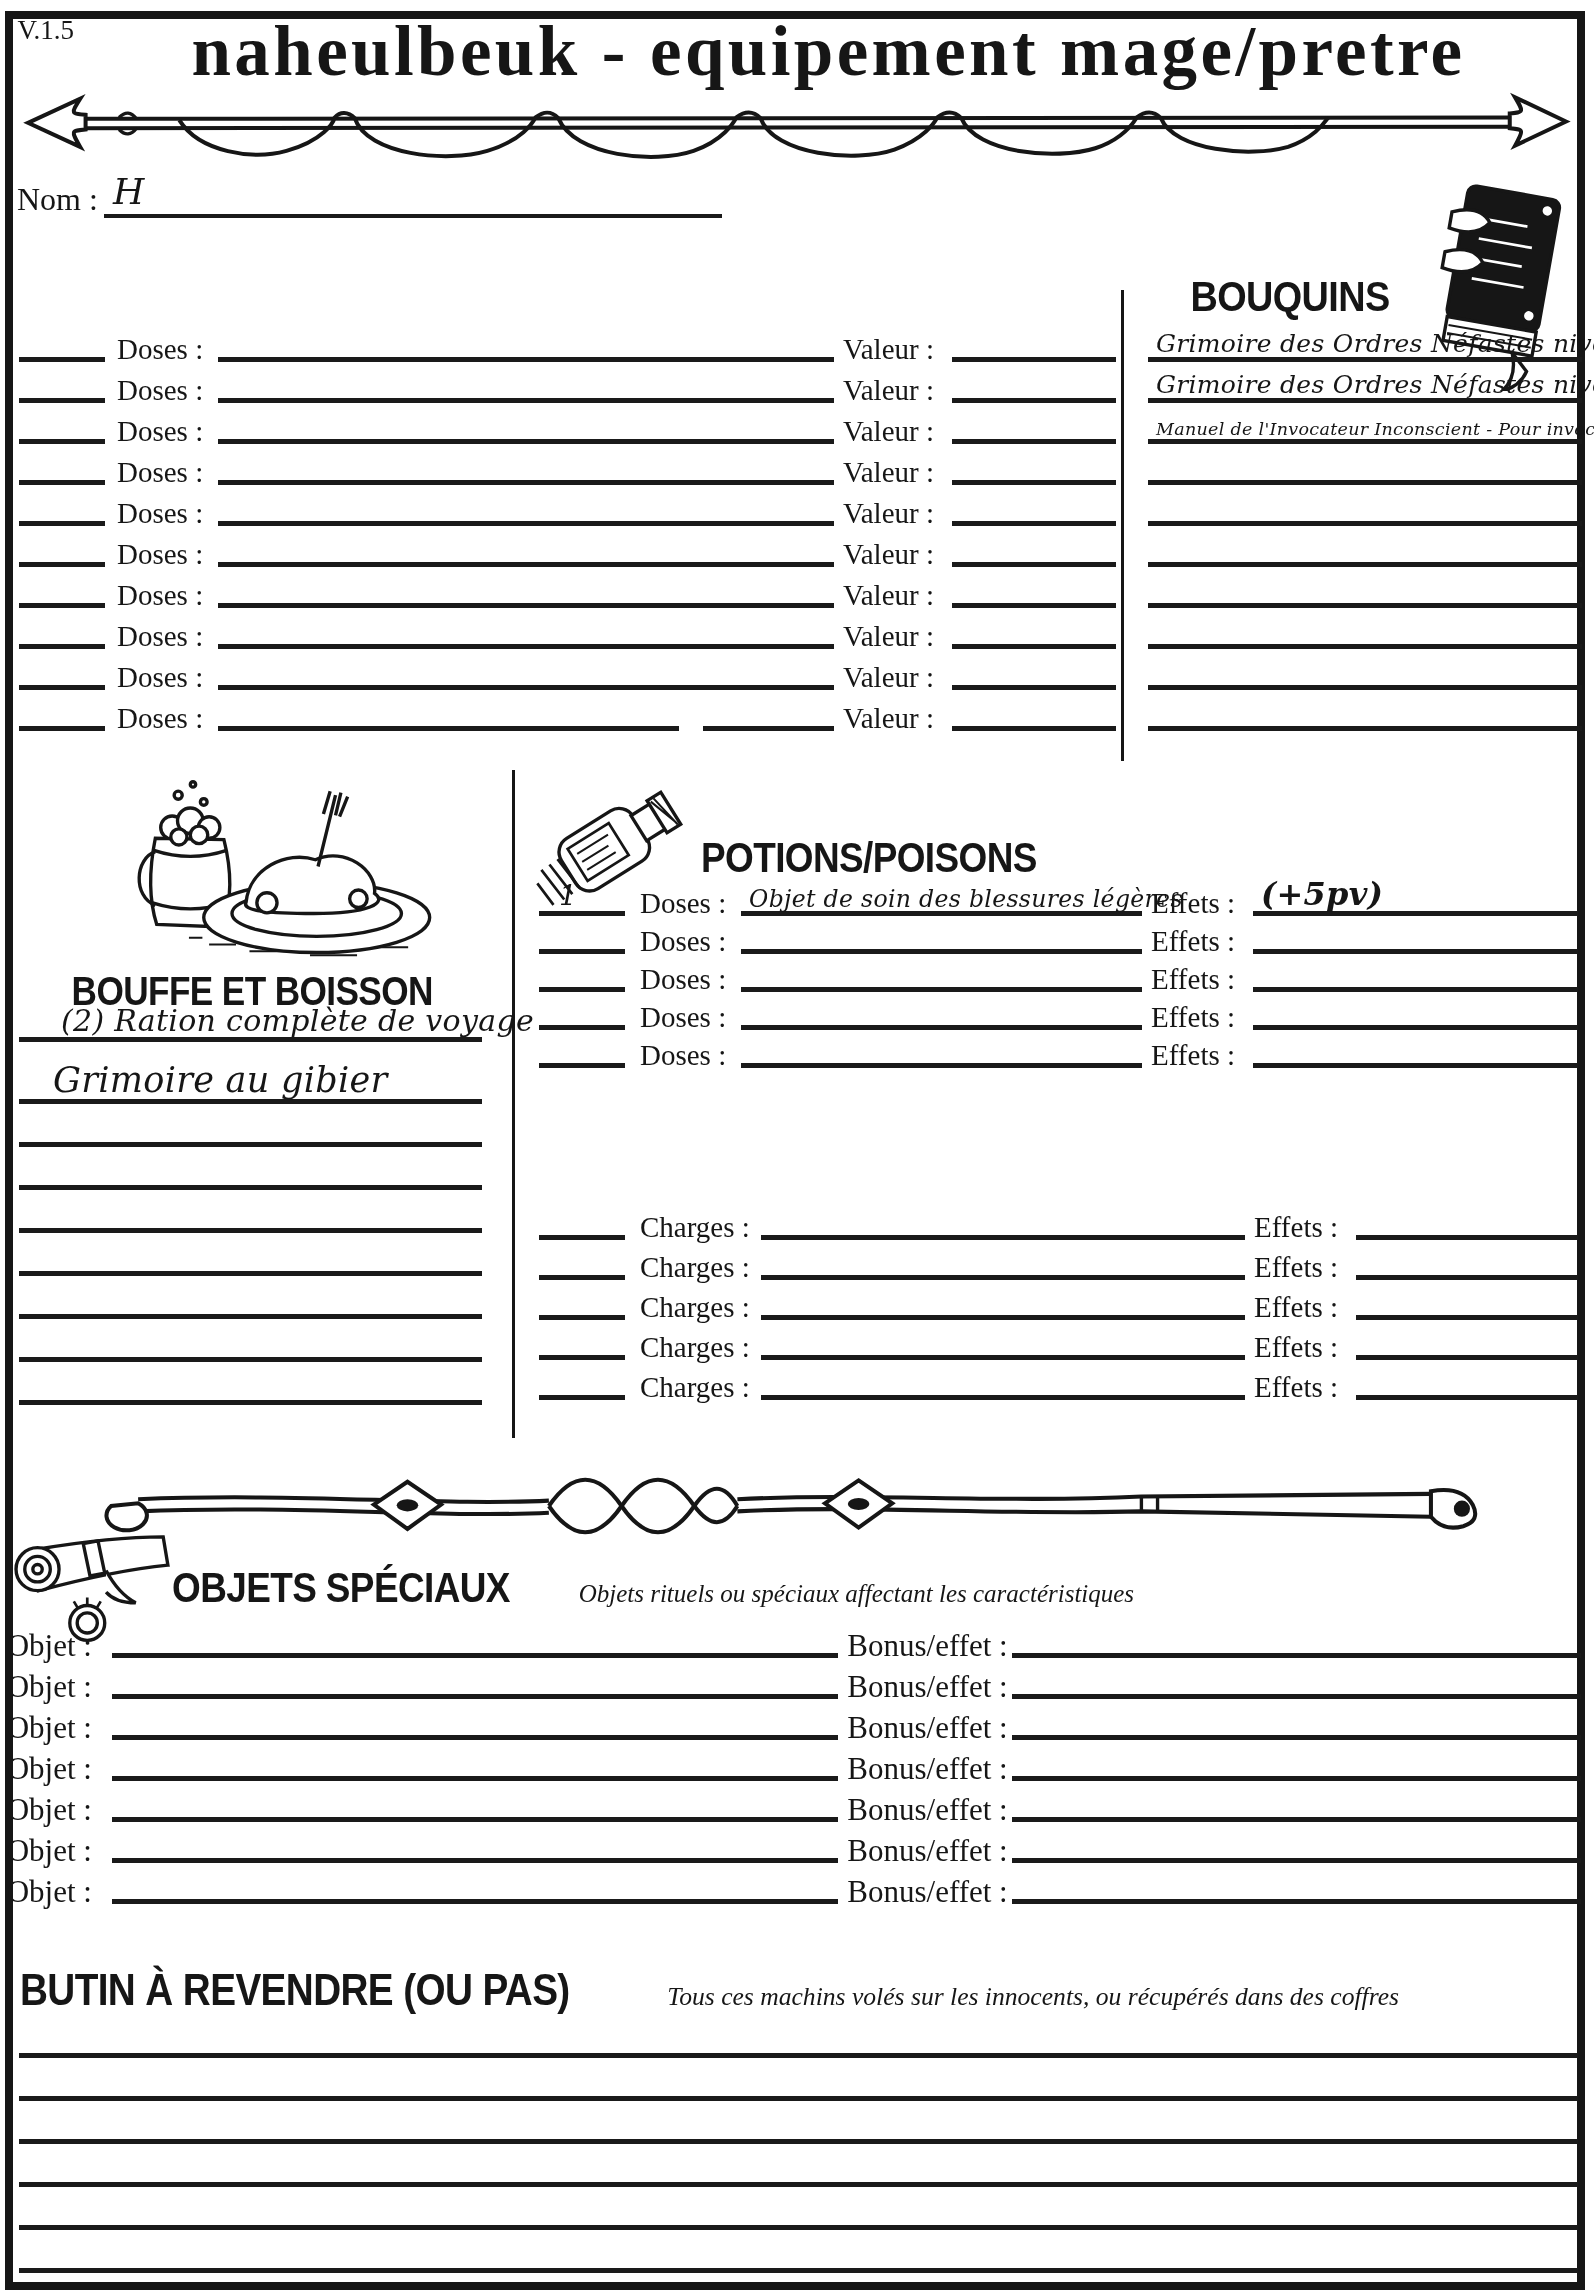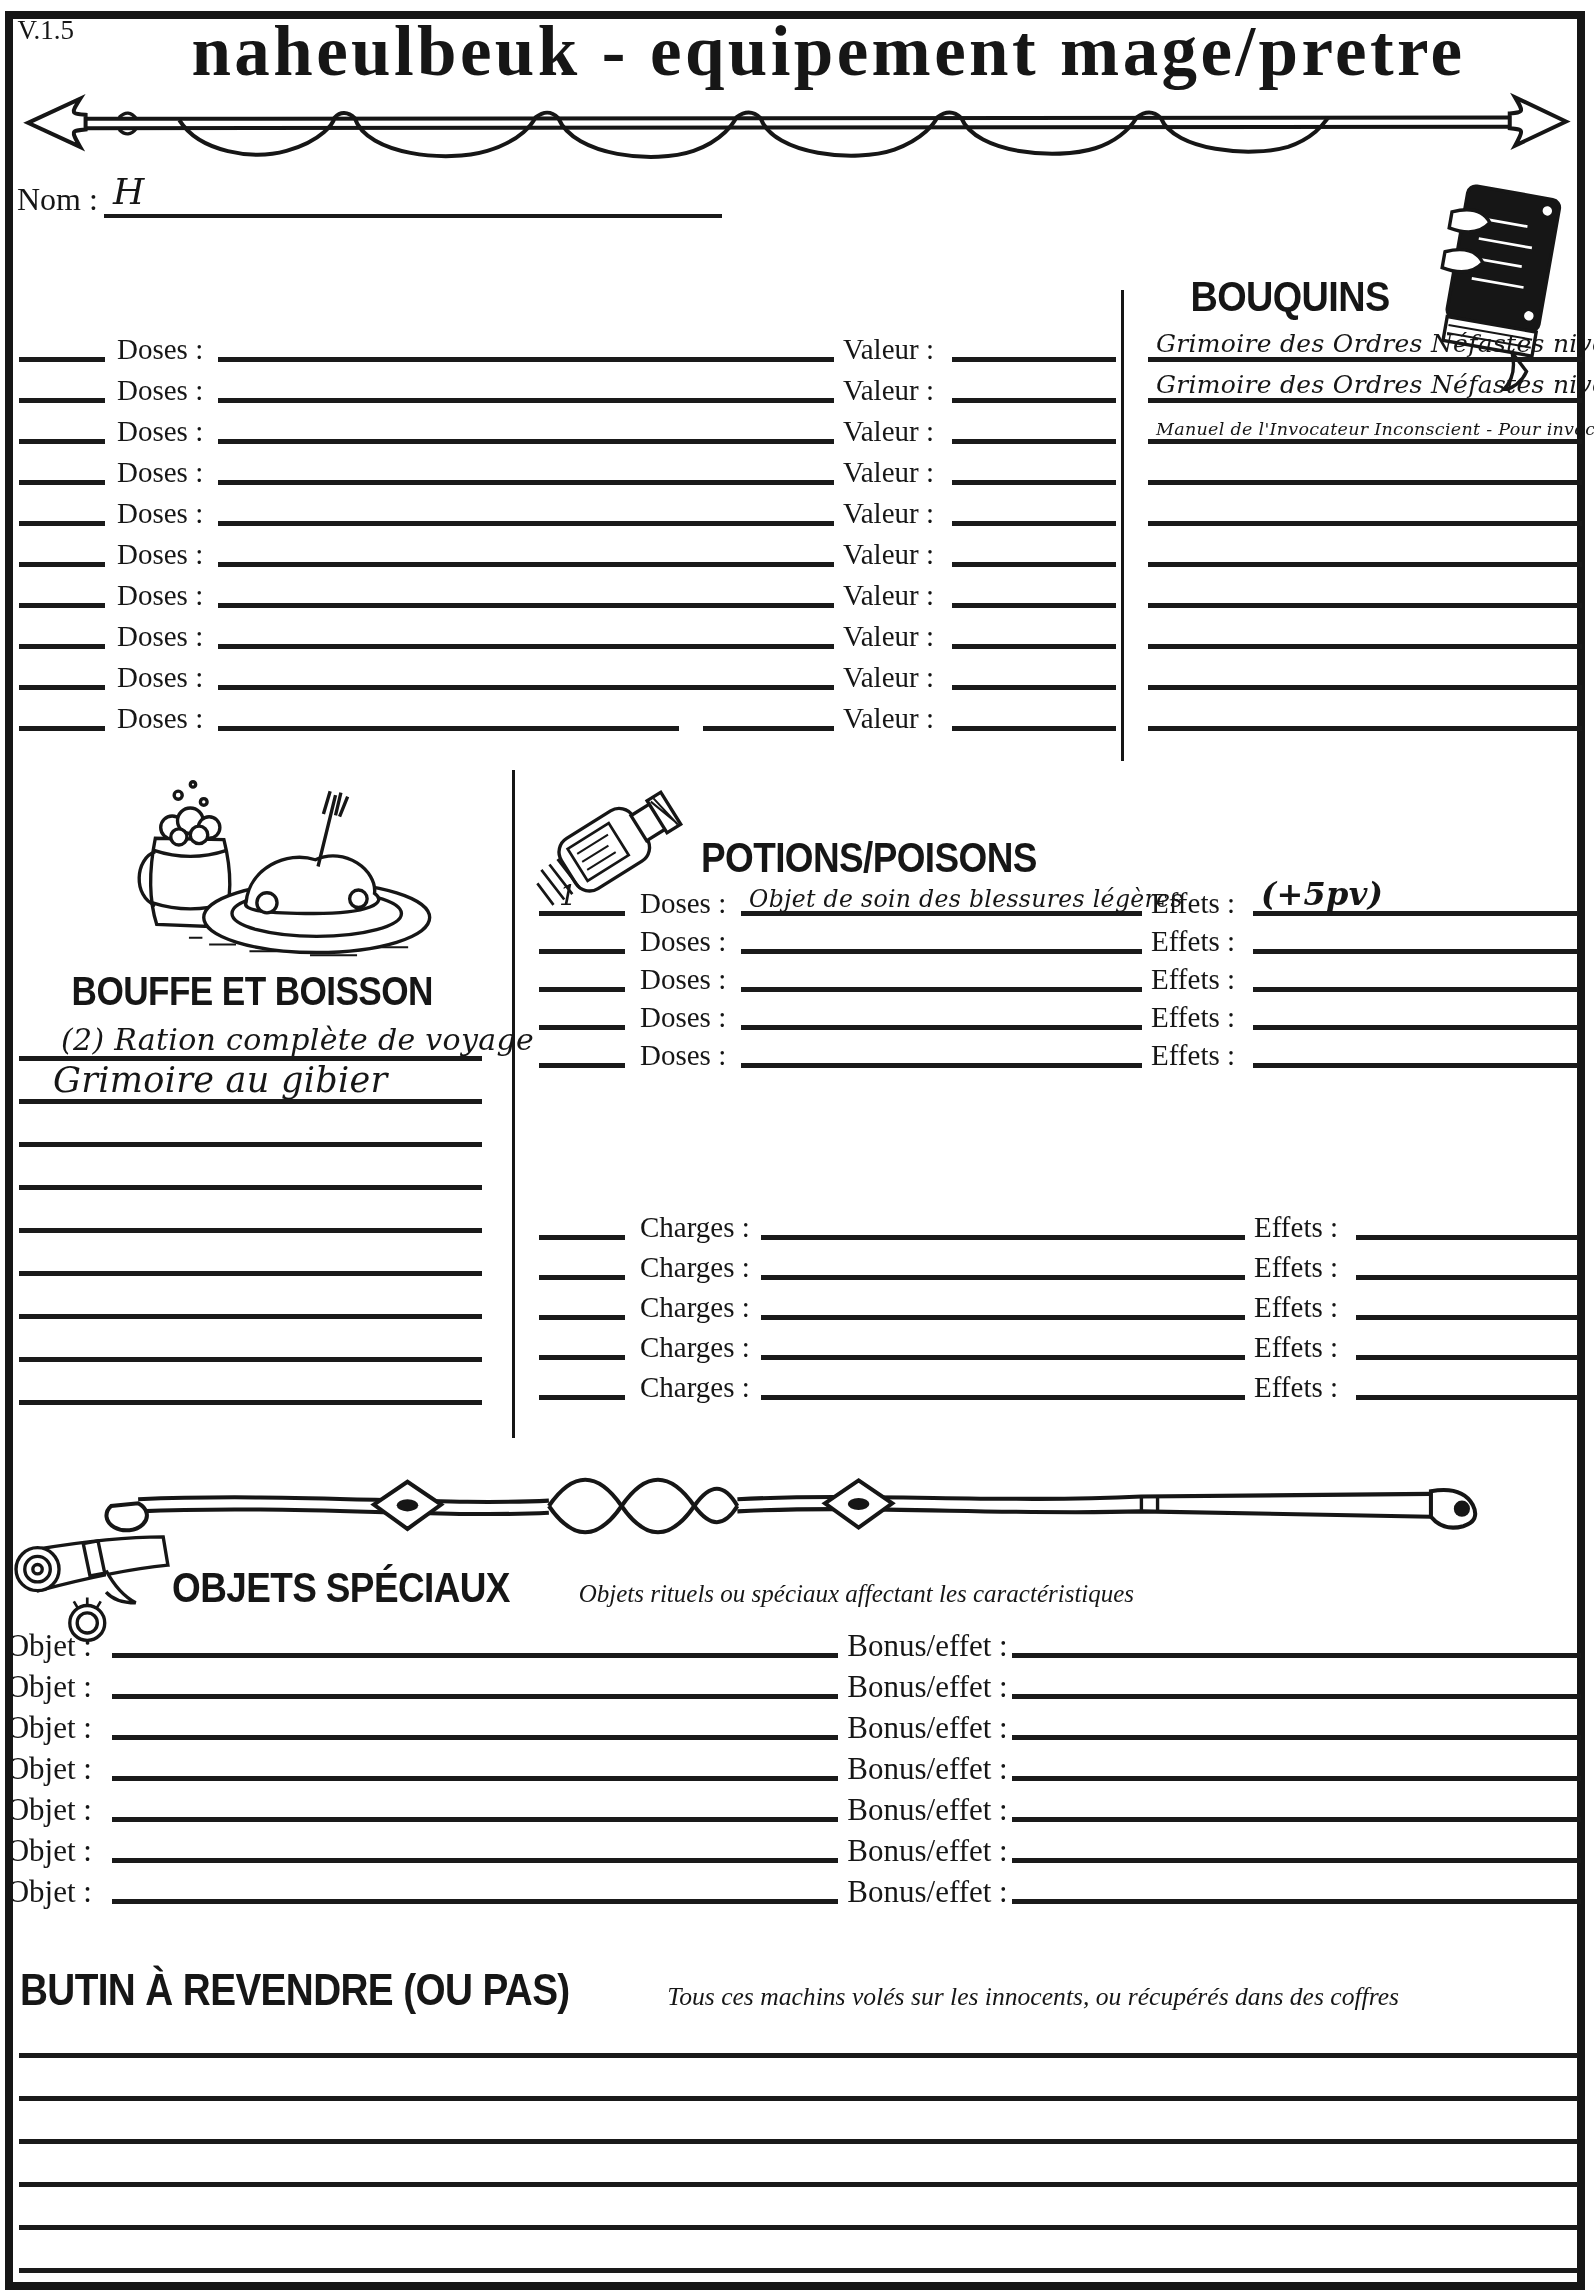--- a/index.html
+++ b/index.html
@@ -239,21 +239,21 @@
         <path d="M150,258 h40 M210,268 h60 M300,274 h70 M400,262 h46 M120,248 h20"></path>
       </g>
     </svg>
   </div>
 
   <div class="abs" style="left:20px;top:969px;width:465px;text-align:center;">
     <span class="hd center" style="font-size:40px;">BOUFFE ET BOISSON</span>
   </div>
 
   <div class="rowset" style="left:19px;top:1018px;width:463px;">
-    <div class="frow" style="height:43px;">
+    <div class="frow" style="height:43px;align-items:center;">
         <div class="line flex">
           <span class="hw" style="font-size:30px;left:42px;">(2) Ration complète de voyage</span>
         </div>
       </div>
     <div class="frow" style="height:43px;">
         <div class="line flex">
           <span class="hw" style="font-size:35px;left:34px;">Grimoire au gibier</span>
         </div>
       </div>
     <div class="frow" style="height:43px;">

